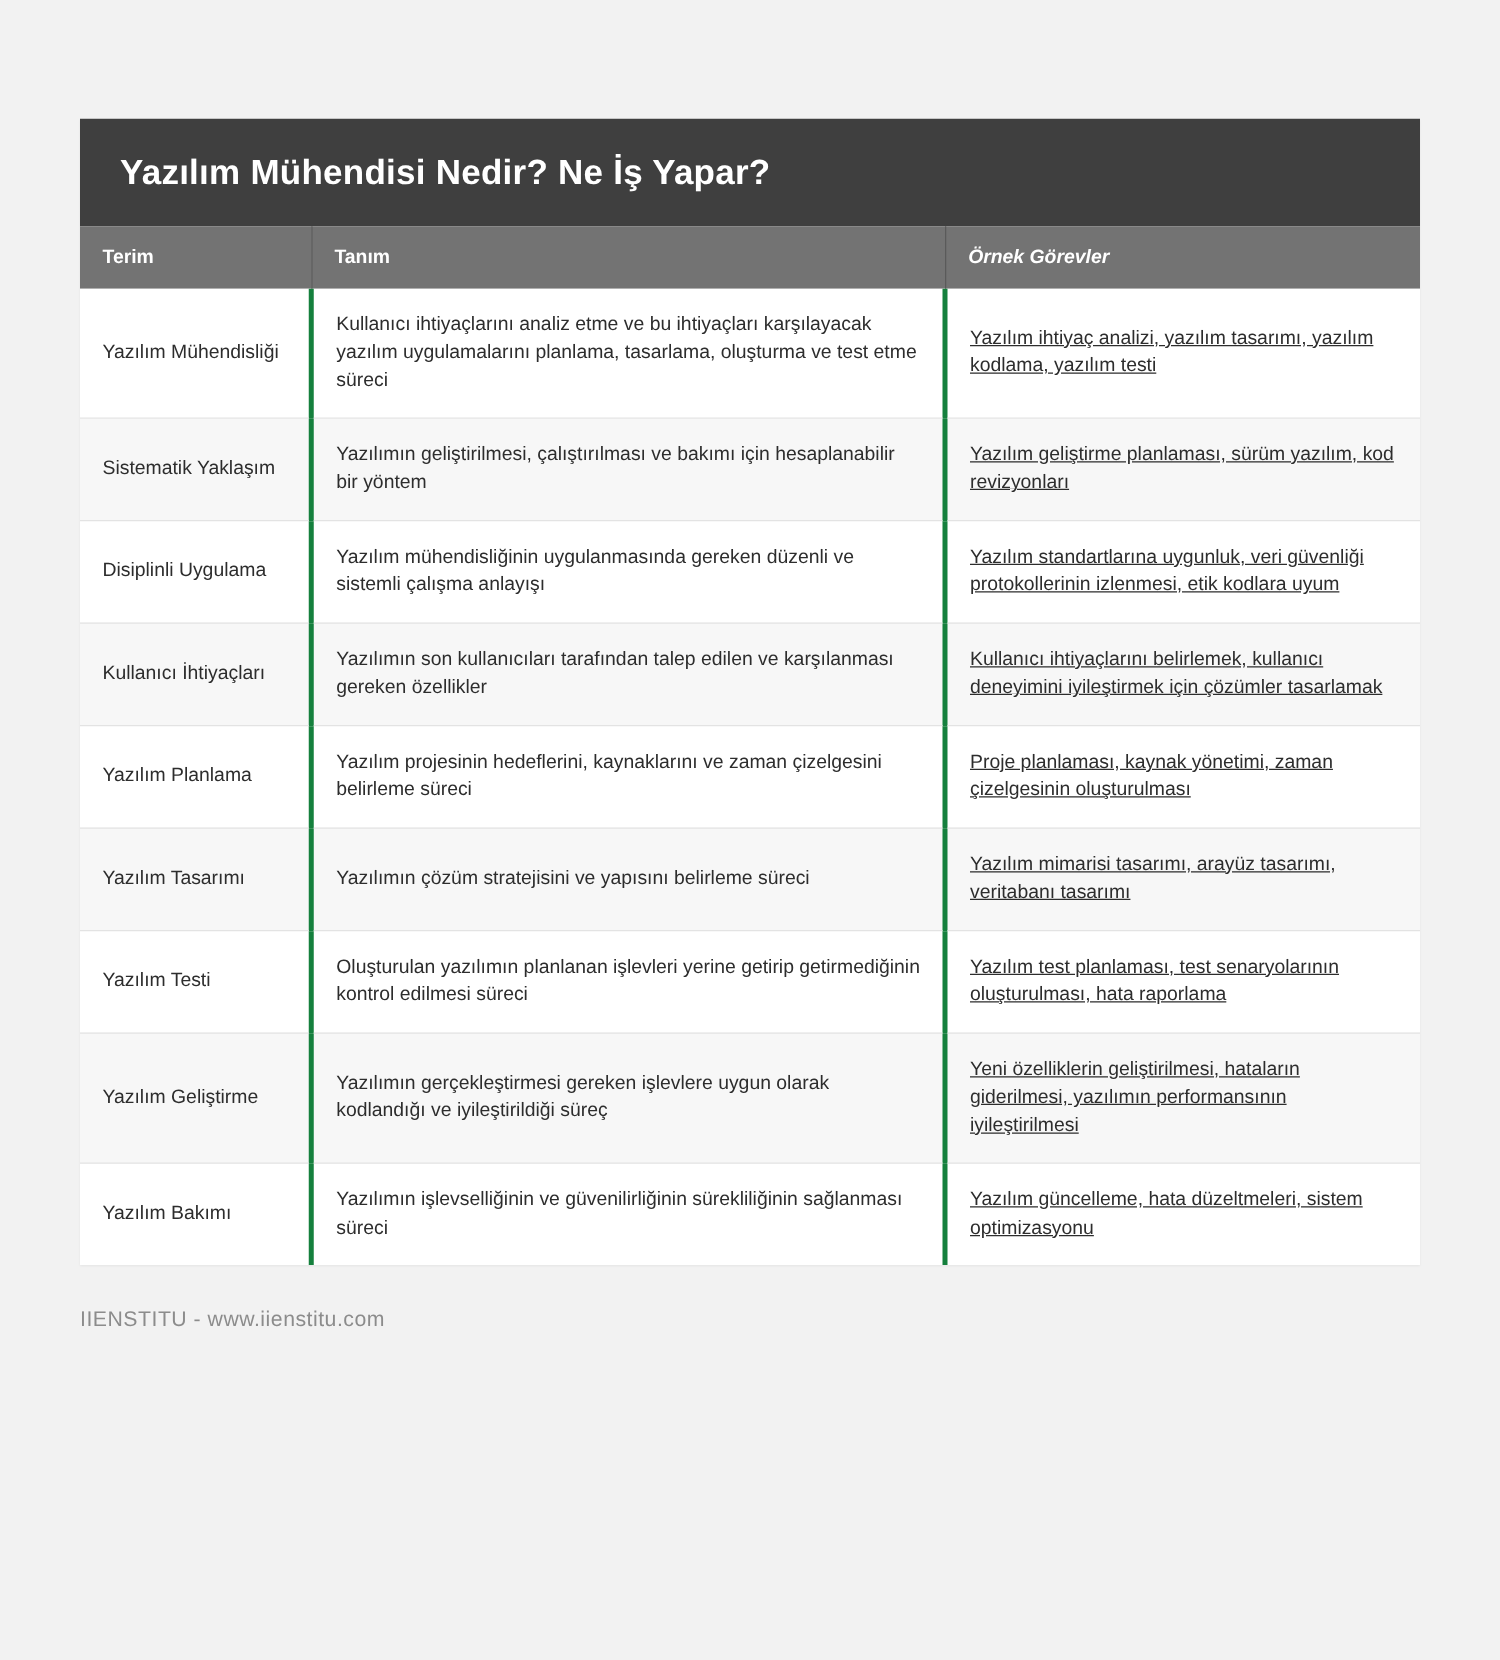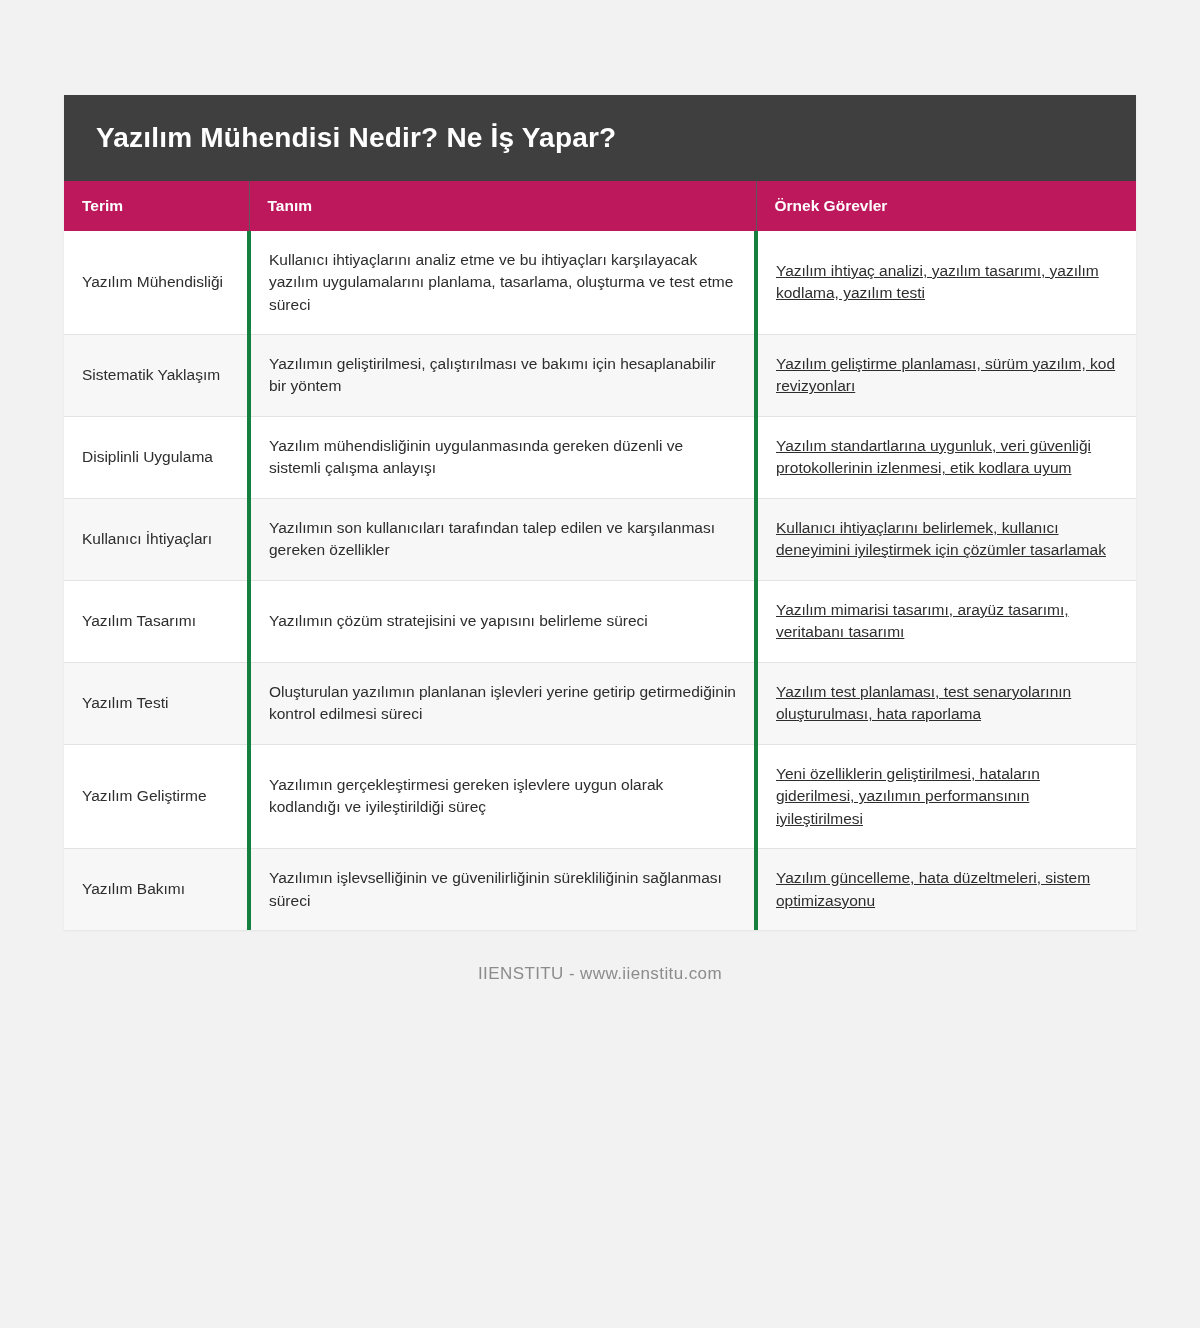--- a/index.html
+++ b/index.html
@@ -37,31 +37,32 @@
     font-weight: bold;
     letter-spacing: 0.2px;
     line-height: 1.2;
   }
   table.data-table {
     width: 100%;
     border-collapse: collapse;
     table-layout: fixed;
   }
   table.data-table thead th {
-    background: #be185d;
+    background: #737373;
     color: #ffffff;
     font-size: 15.5px;
     font-weight: bold;
     text-align: left;
     padding: 16px 18px;
     border-right: 1px solid #5a5a5a;
     vertical-align: middle;
   }
   table.data-table thead th:last-child {
     border-right: none;
+    font-style: italic;
   }
   col.c-term   { width: 185px; }
   col.c-def    { width: 507px; }
   col.c-task   { width: 380px; }
 
   table.data-table tbody td {
     padding: 18px 18px;
     font-size: 15.5px;
     line-height: 1.45;
     color: #2d2d2d;
@@ -80,21 +81,20 @@
     background: #f7f7f7;
   }
   table.data-table tbody tr:last-child td {
     border-bottom: none;
   }
   td.term-cell {
     color: #333333;
   }
   .footer {
     width: 1072px;
-    text-align: center;
     padding-top: 34px;
     color: #8c8c8c;
     font-size: 17px;
     letter-spacing: 0.4px;
   }
 </style>
 </head>
 <body>
 
 <div class="page">
@@ -132,20 +132,25 @@
           <td class="term-cell">Disiplinli Uygulama</td>
           <td>Yazılım mühendisliğinin uygulanmasında gereken düzenli ve sistemli çalışma anlayışı</td>
           <td>Yazılım standartlarına uygunluk, veri güvenliği protokollerinin izlenmesi, etik kodlara uyum</td>
         </tr>
         <tr>
           <td class="term-cell">Kullanıcı İhtiyaçları</td>
           <td>Yazılımın son kullanıcıları tarafından talep edilen ve karşılanması gereken özellikler</td>
           <td>Kullanıcı ihtiyaçlarını belirlemek, kullanıcı deneyimini iyileştirmek için çözümler tasarlamak</td>
         </tr>
         <tr>
+          <td class="term-cell">Yazılım Planlama</td>
+          <td>Yazılım projesinin hedeflerini, kaynaklarını ve zaman çizelgesini belirleme süreci</td>
+          <td>Proje planlaması, kaynak yönetimi, zaman çizelgesinin oluşturulması</td>
+        </tr>
+        <tr>
           <td class="term-cell">Yazılım Tasarımı</td>
           <td>Yazılımın çözüm stratejisini ve yapısını belirleme süreci</td>
           <td>Yazılım mimarisi tasarımı, arayüz tasarımı, veritabanı tasarımı</td>
         </tr>
         <tr>
           <td class="term-cell">Yazılım Testi</td>
           <td>Oluşturulan yazılımın planlanan işlevleri yerine getirip getirmediğinin kontrol edilmesi süreci</td>
           <td>Yazılım test planlaması, test senaryolarının oluşturulması, hata raporlama</td>
         </tr>
         <tr>

